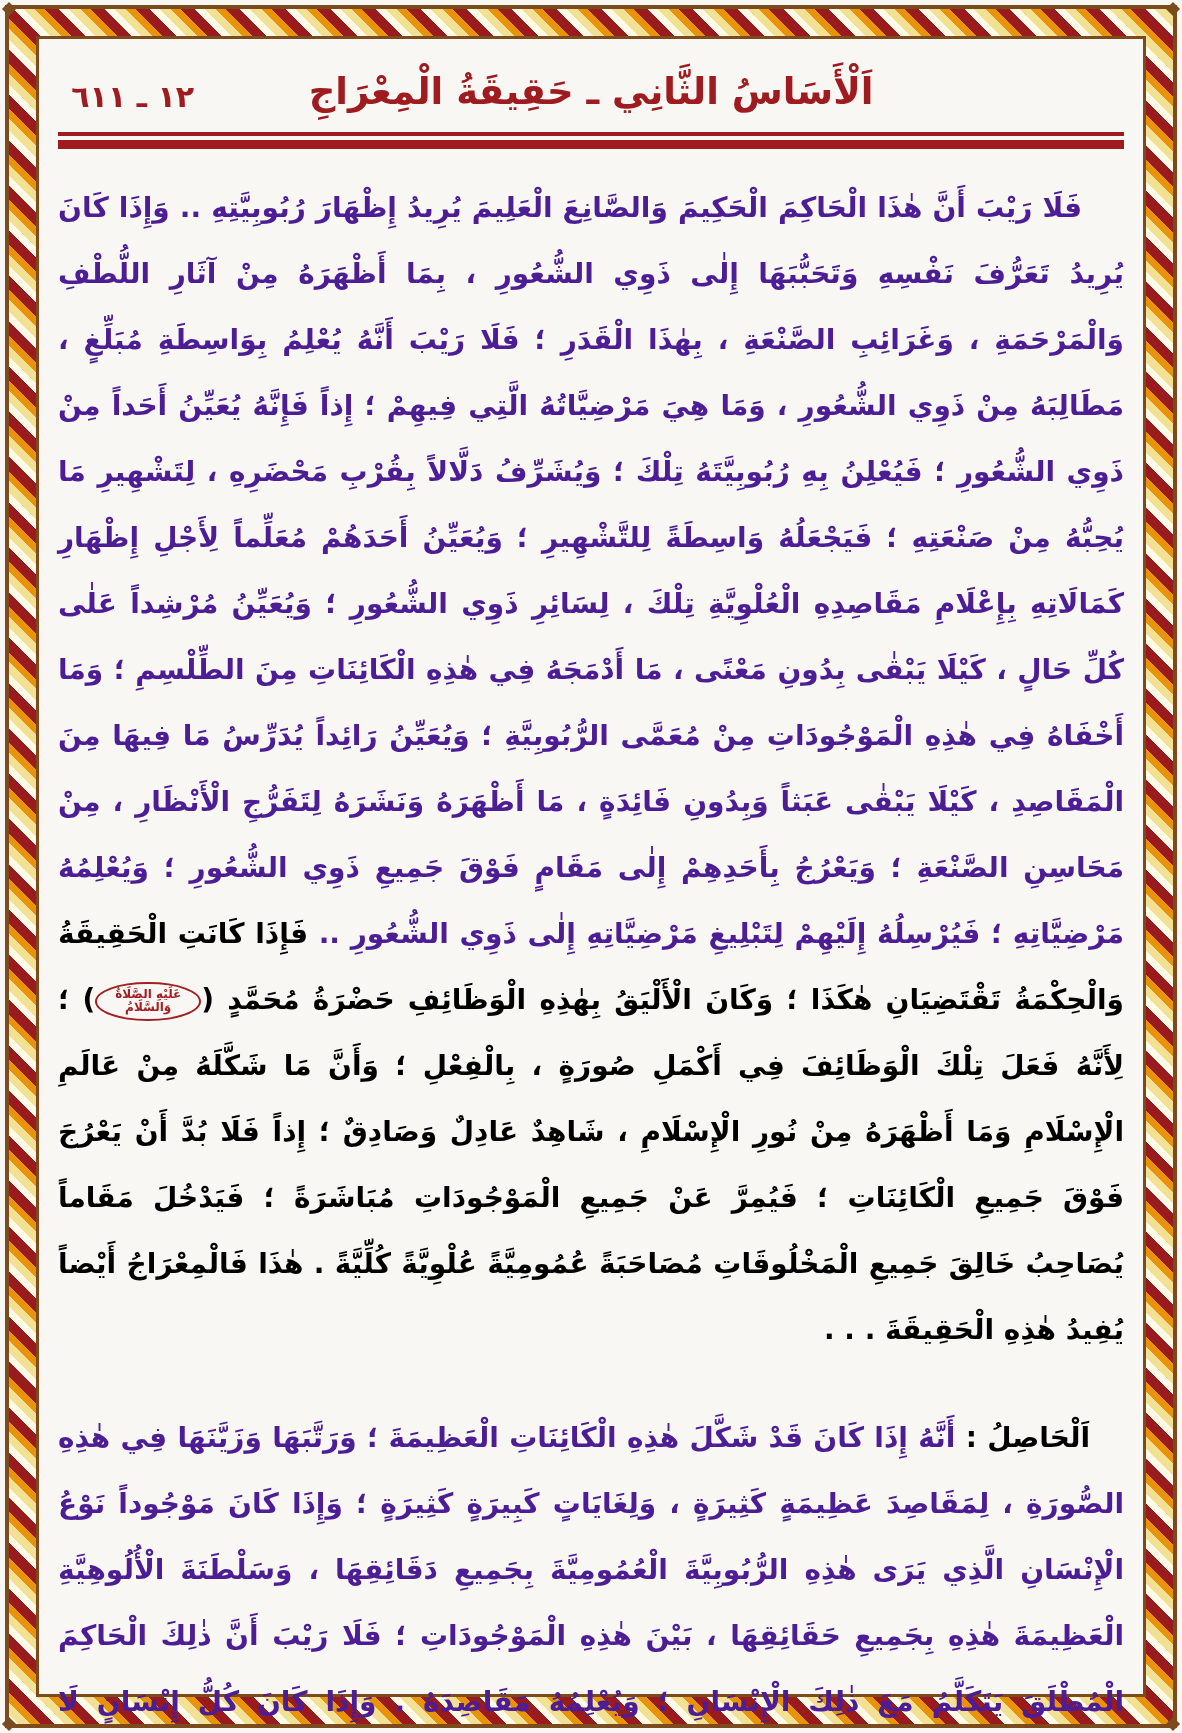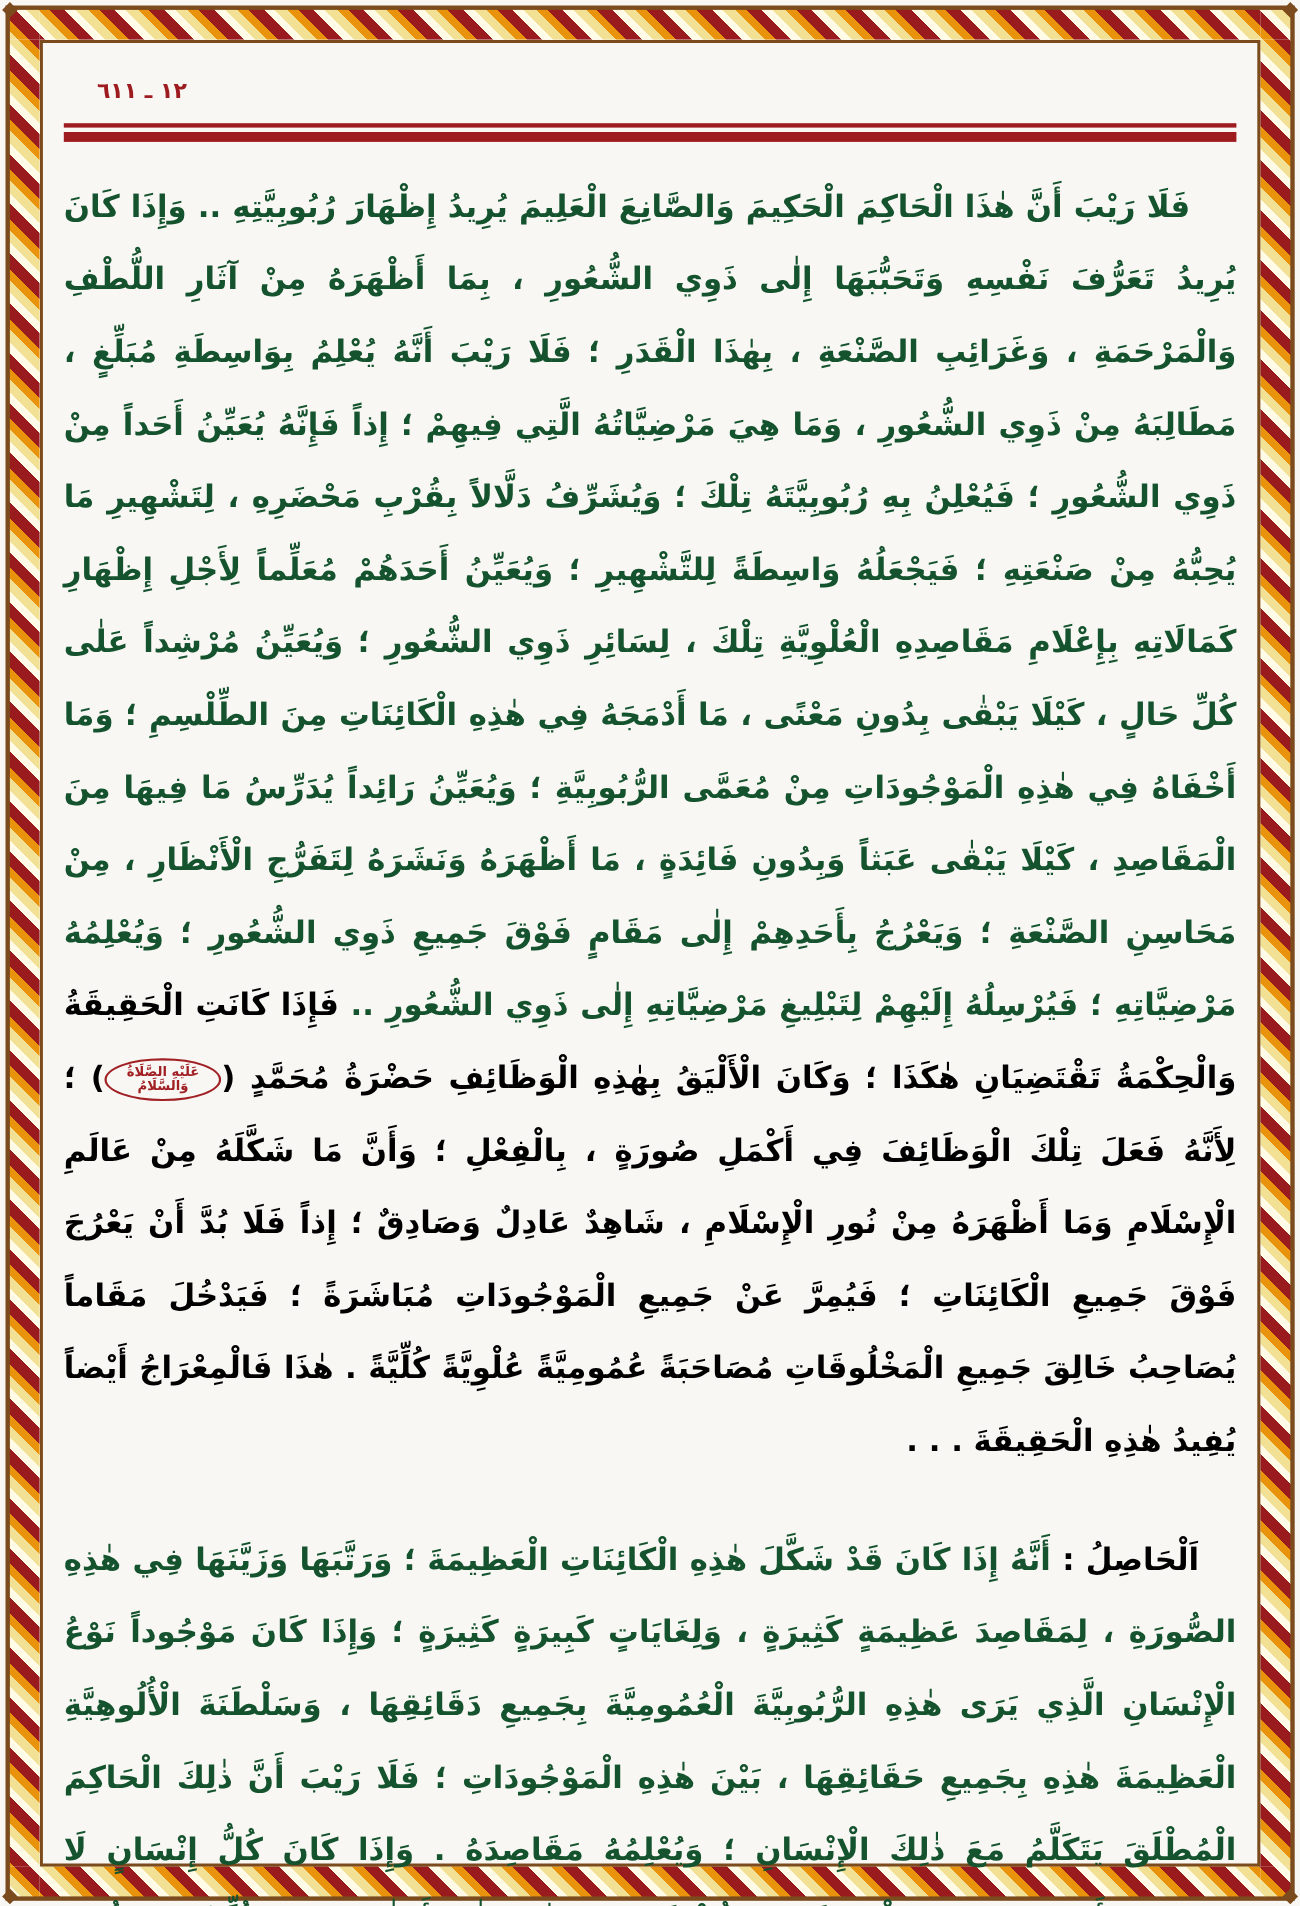--- a/index.html
+++ b/index.html
@@ -52,43 +52,43 @@
   .page-title{
     flex:1;
     text-align:center;
     color:#9e1c20;
     font-size:37px;
     font-weight:bold;
     line-height:1.2;
   }
   .page-numbers{
     width:130px;
-    text-align:center;
+    text-align:right;
     color:#9e1c20;
-    font-size:20px;
+    font-size:30px;
     font-weight:bold;
     white-space:nowrap;
   }
   .rule-thin{height:4px;background:#9e1c20;margin-top:8px;}
   .rule-thick{height:9px;background:#9e1c20;margin-top:4px;}
 
   
   .body-text{
     margin-top:26px;
     font-size:28px;
     font-weight:bold;
     line-height:66px;
     text-align:justify;
     color:#141414;
   }
   p.para{margin:0;}
   p.para1{text-indent:42px;}
   p.para2{margin-top:42px;text-indent:34px;}
   .red{color:#000000;}
-  .black{color:#14532d;}
+  .black{color:#4c1d95;}
   .cartouche{
     display:inline-block;
     direction:rtl;
     border:2px solid #a02024;
     border-radius:50%;
     color:#a02024;
     font-size:12px;
     font-weight:bold;
     line-height:1.15;
     width:86px;
@@ -107,20 +107,21 @@
   <div class="frame"></div>
   <div class="corner tl"></div>
   <div class="corner tr"></div>
   <div class="corner bl"></div>
   <div class="corner br"></div>
 
   <div class="content">
 
     <div class="header-row">
       <div class="header-spacer"></div>
+      <div class="page-title">اَلْأَسَاسُ الثَّانِي ـ حَقِيقَةُ الْمِعْرَاجِ</div>
       <div class="page-numbers">١٢ ـ ٦١١</div>
     </div>
 
     <div class="rule-thin"></div>
     <div class="rule-thick"></div>
 
     <div class="body-text">
 
       <p class="para para1"><span class="black">فَلَا رَيْبَ أَنَّ هٰذَا الْحَاكِمَ الْحَكِيمَ وَالصَّانِعَ الْعَلِيمَ يُرِيدُ إِظْهَارَ رُبُوبِيَّتِهِ .. وَإِذَا كَانَ يُرِيدُ تَعَرُّفَ نَفْسِهِ وَتَحَبُّبَهَا إِلٰى ذَوِي الشُّعُورِ ، بِمَا أَظْهَرَهُ مِنْ آثَارِ اللُّطْفِ وَالْمَرْحَمَةِ ، وَغَرَائِبِ الصَّنْعَةِ ، بِهٰذَا الْقَدَرِ ؛ فَلَا رَيْبَ أَنَّهُ يُعْلِمُ بِوَاسِطَةِ مُبَلِّغٍ ، مَطَالِبَهُ مِنْ ذَوِي الشُّعُورِ ، وَمَا هِيَ مَرْضِيَّاتُهُ الَّتِي فِيهِمْ ؛ إِذاً فَإِنَّهُ يُعَيِّنُ أَحَداً مِنْ ذَوِي الشُّعُورِ ؛ فَيُعْلِنُ بِهِ رُبُوبِيَّتَهُ تِلْكَ ؛ وَيُشَرِّفُ دَلَّالاً بِقُرْبِ مَحْضَرِهِ ، لِتَشْهِيرِ مَا يُحِبُّهُ مِنْ صَنْعَتِهِ ؛ فَيَجْعَلُهُ وَاسِطَةً لِلتَّشْهِيرِ ؛ وَيُعَيِّنُ أَحَدَهُمْ مُعَلِّماً لِأَجْلِ إِظْهَارِ كَمَالَاتِهِ بِإِعْلَامِ مَقَاصِدِهِ الْعُلْوِيَّةِ تِلْكَ ، لِسَائِرِ ذَوِي الشُّعُورِ ؛ وَيُعَيِّنُ مُرْشِداً عَلٰى كُلِّ حَالٍ ، كَيْلَا يَبْقٰى بِدُونِ مَعْنًى ، مَا أَدْمَجَهُ فِي هٰذِهِ الْكَائِنَاتِ مِنَ الطِّلْسِمِ ؛ وَمَا أَخْفَاهُ فِي هٰذِهِ الْمَوْجُودَاتِ مِنْ مُعَمَّى الرُّبُوبِيَّةِ ؛ وَيُعَيِّنُ رَائِداً يُدَرِّسُ مَا فِيهَا مِنَ الْمَقَاصِدِ ، كَيْلَا يَبْقٰى عَبَثاً وَبِدُونِ فَائِدَةٍ ، مَا أَظْهَرَهُ وَنَشَرَهُ لِتَفَرُّجِ الْأَنْظَارِ ، مِنْ مَحَاسِنِ الصَّنْعَةِ ؛ وَيَعْرُجُ بِأَحَدِهِمْ إِلٰى مَقَامٍ فَوْقَ جَمِيعِ ذَوِي الشُّعُورِ ؛ وَيُعْلِمُهُ مَرْضِيَّاتِهِ ؛ فَيُرْسِلُهُ إِلَيْهِمْ لِتَبْلِيغِ مَرْضِيَّاتِهِ إِلٰى ذَوِي الشُّعُورِ .. </span><span class="red">فَإِذَا كَانَتِ الْحَقِيقَةُ وَالْحِكْمَةُ تَقْتَضِيَانِ هٰكَذَا ؛ وَكَانَ الْأَلْيَقُ بِهٰذِهِ الْوَظَائِفِ حَضْرَةُ مُحَمَّدٍ (</span><span class="cartouche">عَلَيْهِ الصَّلَاةُ وَالسَّلَامُ</span><span class="red">) ؛ لِأَنَّهُ فَعَلَ تِلْكَ الْوَظَائِفَ فِي أَكْمَلِ صُورَةٍ ، بِالْفِعْلِ ؛ وَأَنَّ مَا شَكَّلَهُ مِنْ عَالَمِ الْإِسْلَامِ وَمَا أَظْهَرَهُ مِنْ نُورِ الْإِسْلَامِ ، شَاهِدٌ عَادِلٌ وَصَادِقٌ ؛ إِذاً فَلَا بُدَّ أَنْ يَعْرُجَ فَوْقَ جَمِيعِ الْكَائِنَاتِ ؛ فَيُمِرَّ عَنْ جَمِيعِ الْمَوْجُودَاتِ مُبَاشَرَةً ؛ فَيَدْخُلَ مَقَاماً يُصَاحِبُ خَالِقَ جَمِيعِ الْمَخْلُوقَاتِ مُصَاحَبَةً عُمُومِيَّةً عُلْوِيَّةً كُلِّيَّةً . هٰذَا فَالْمِعْرَاجُ أَيْضاً يُفِيدُ هٰذِهِ الْحَقِيقَةَ . . .</span></p>
 

